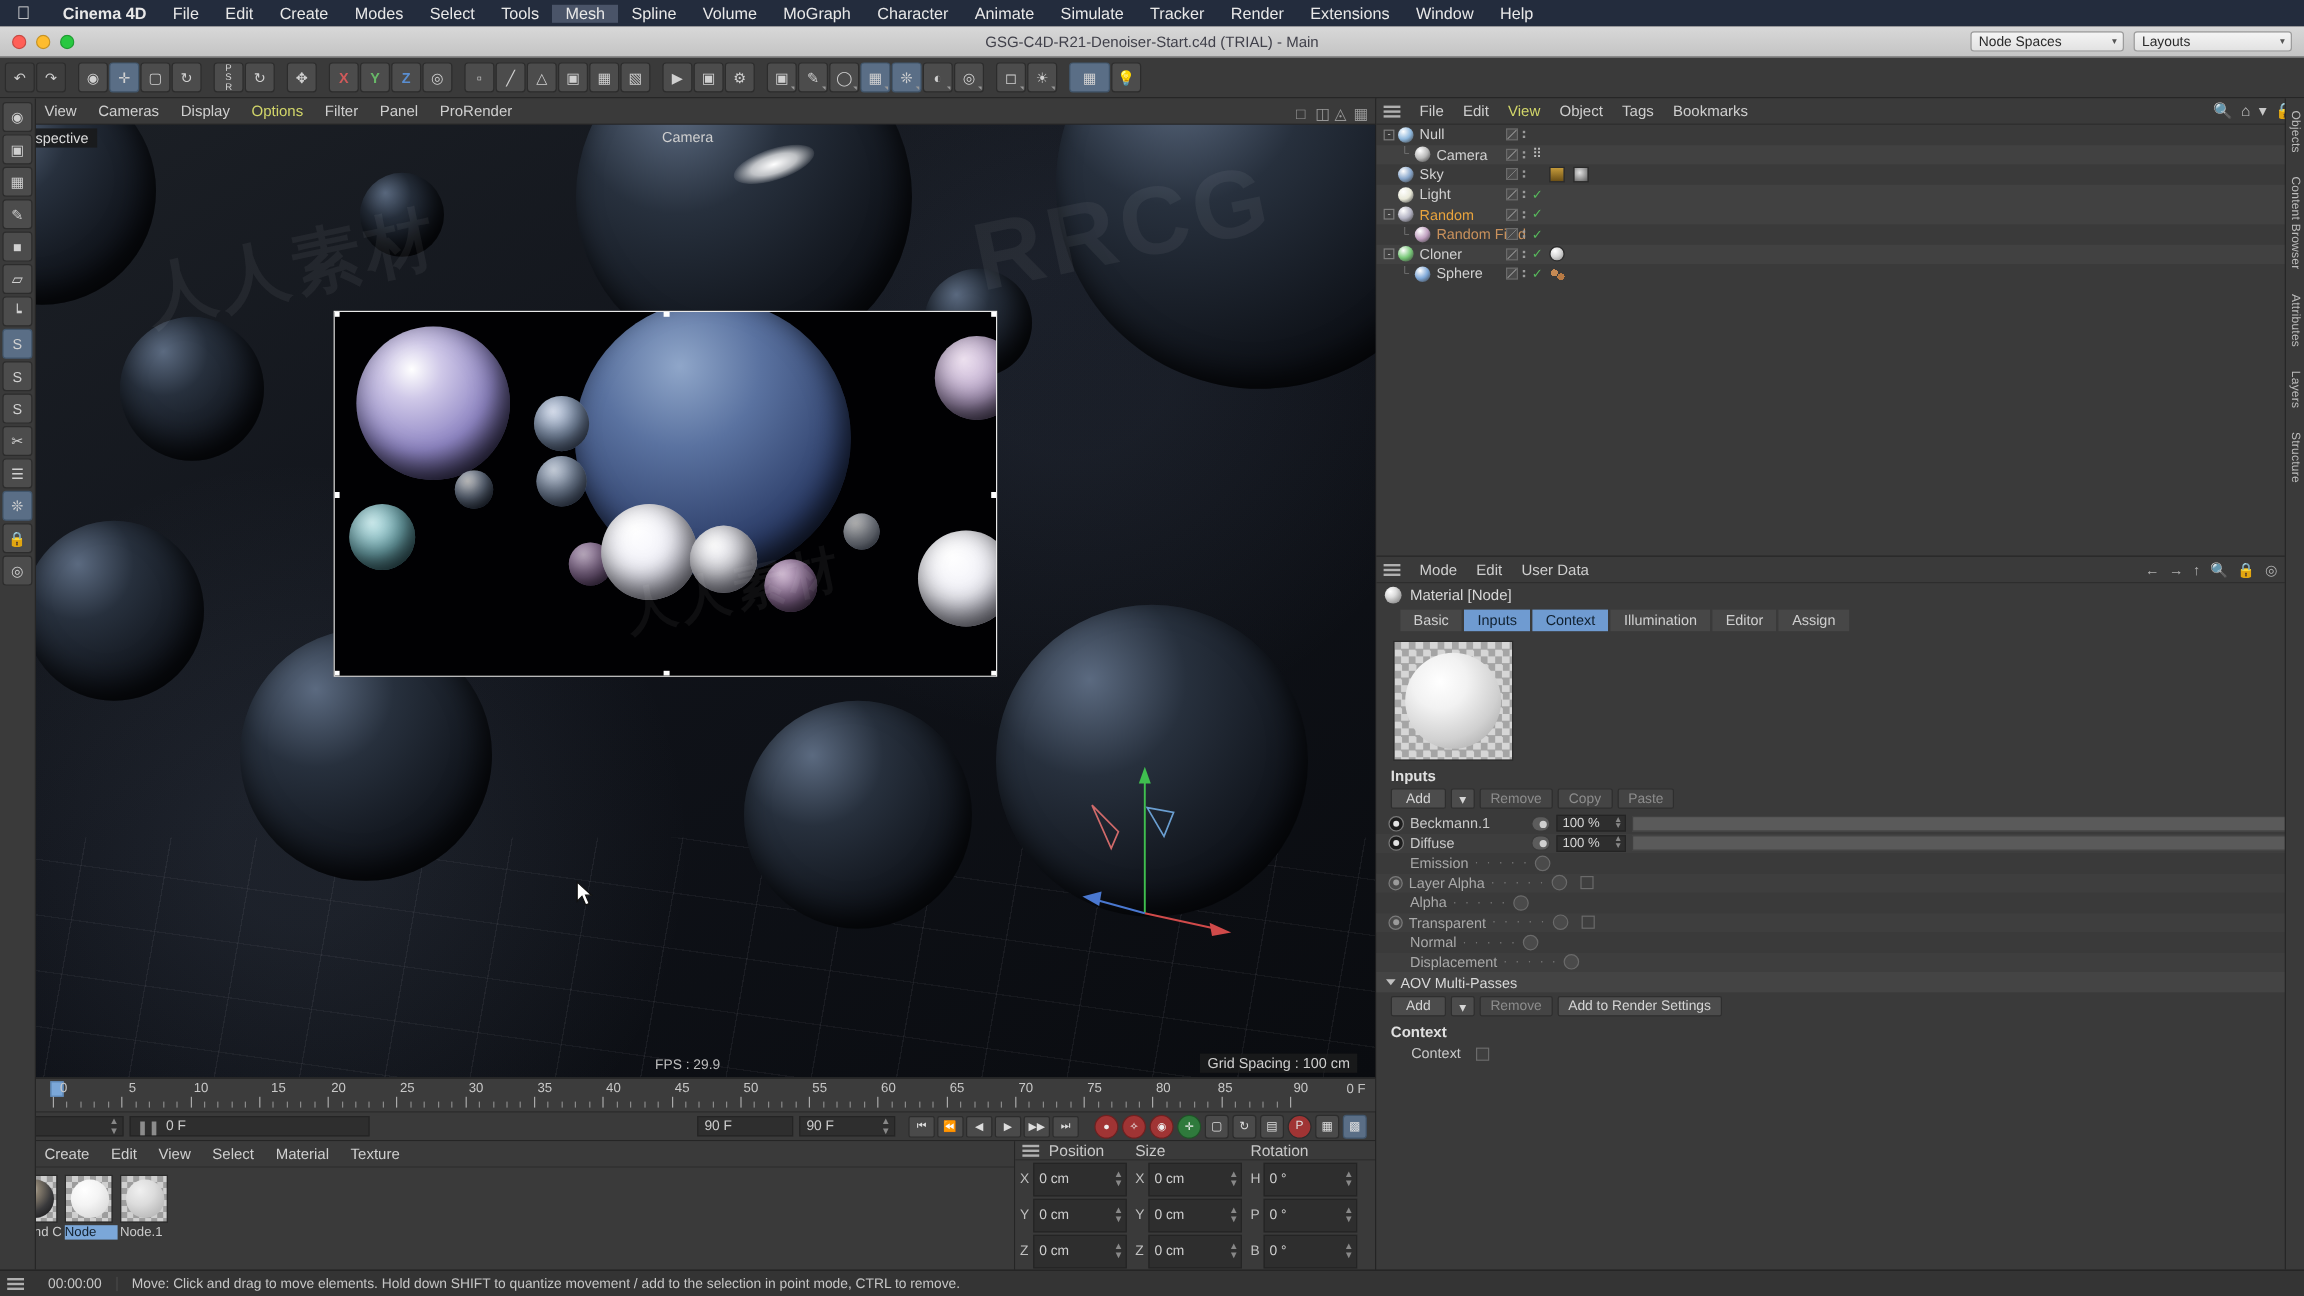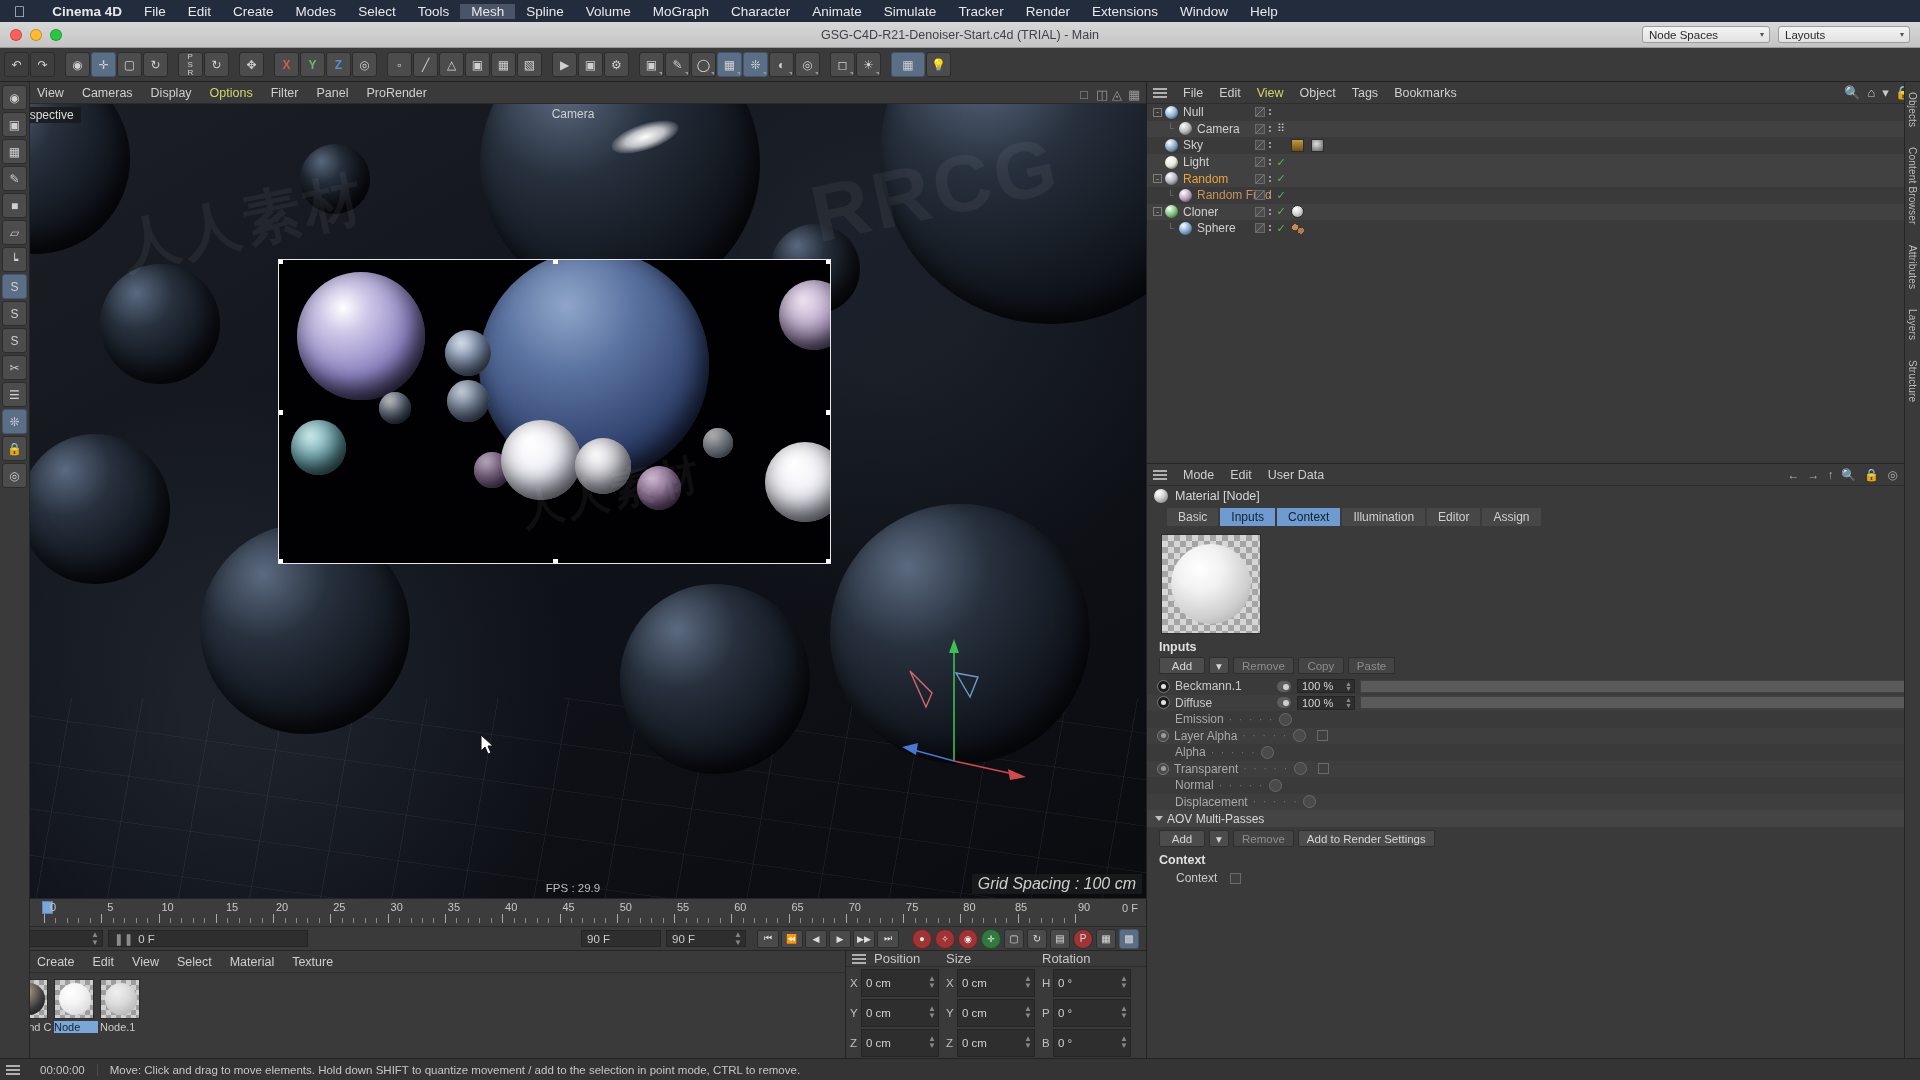--- a/index.html
+++ b/index.html
@@ -129,22 +129,22 @@
   .renderframe .h-mr{right:-1px;top:50%;margin-top:-2px;} .renderframe .h-bl{left:-1px;bottom:-1px;}
   .renderframe .h-bc{left:50%;bottom:-1px;margin-left:-2px;} .renderframe .h-br{right:-1px;bottom:-1px;}
 
   .vplabel {
     position:absolute; left:4px; top:3px; background:rgba(25,25,25,.82);
     padding:1px 7px; font-size:12px; color:#dcdcdc;
   }
   .vpcamera { position:absolute; left:50%; top:3px; transform:translateX(-50%); font-size:12px; color:#cfcfcf;}
   .vpfps { position:absolute; left:50%; bottom:4px; transform:translateX(-50%); font-size:11.5px; color:#bdbdbd;}
   .vpgrid {
-    position:absolute; right:4px; bottom:4px; font-size:16px; color:#cfcfcf;
-    background:rgba(30,30,30,.75); padding:1px 6px;font-style:italic;
+    position:absolute; right:15px; bottom:4px; font-size:12px; color:#cfcfcf;
+    background:rgba(30,30,30,.75); padding:1px 6px;
   }
   .axiswidget { position:absolute; right:120px; bottom:115px; width:130px; height:150px; }
   .cursor-arrow { position:absolute; left:480px; top:630px; }
 
   
   .timeline { height:28px; background:#3c3c3c; border-top:1px solid #252525; position:relative;}
   .ruler { position:absolute; inset:0; }
   .tick { position:absolute; bottom:3px; width:1px; background:#8a8a8a; height:5px;}
   .tick.major { height:9px; background:#aaa; }
   .tlabel { position:absolute; top:2px; font-size:11px; color:#c8c8c8; transform:translateX(-50%);}

